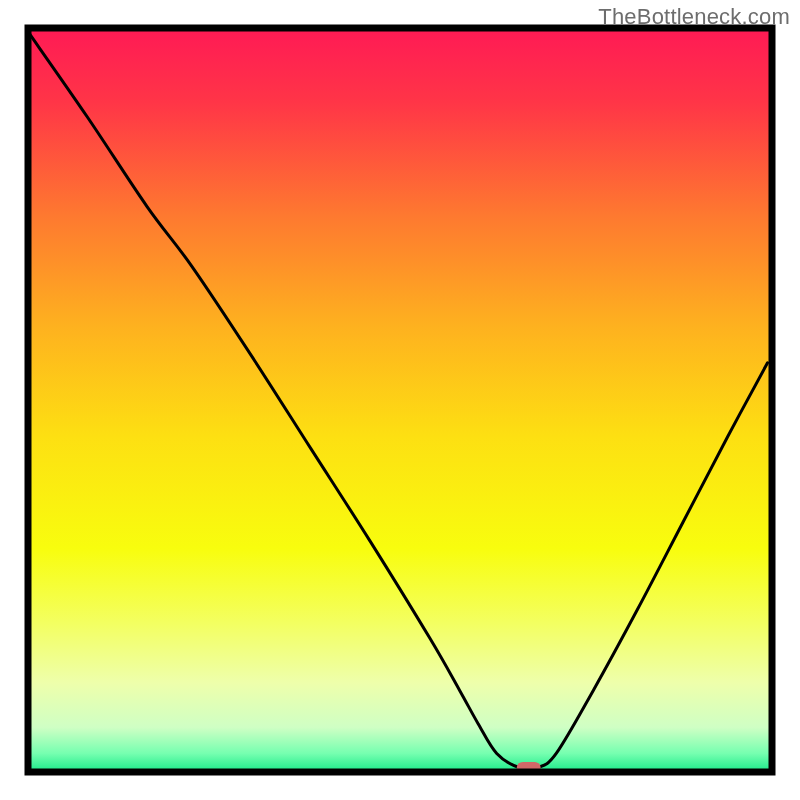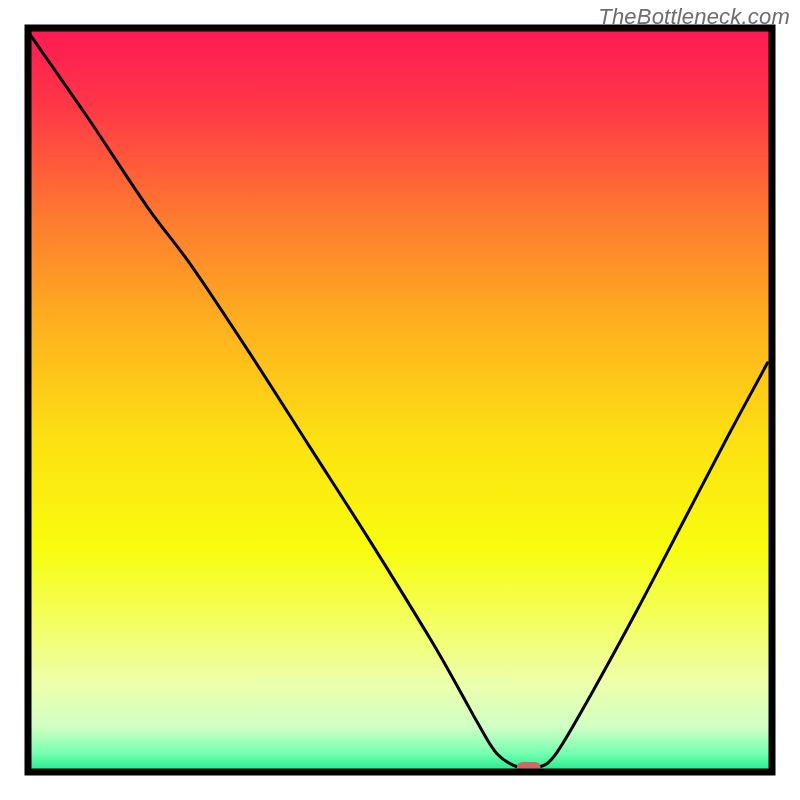--- a/index.html
+++ b/index.html
@@ -17,21 +17,20 @@
   }
   .watermark {
     position: absolute;
     top: 4px;
     right: 10px;
     font-size: 22px;
     font-weight: 500;
     color: #6d6d6d;
     letter-spacing: 0.2px;
     z-index: 10;
-    font-style: italic;
   }
   svg.plot {
     position: absolute;
     top: 0;
     left: 0;
   }
 </style>
 </head>
 <body>
 

